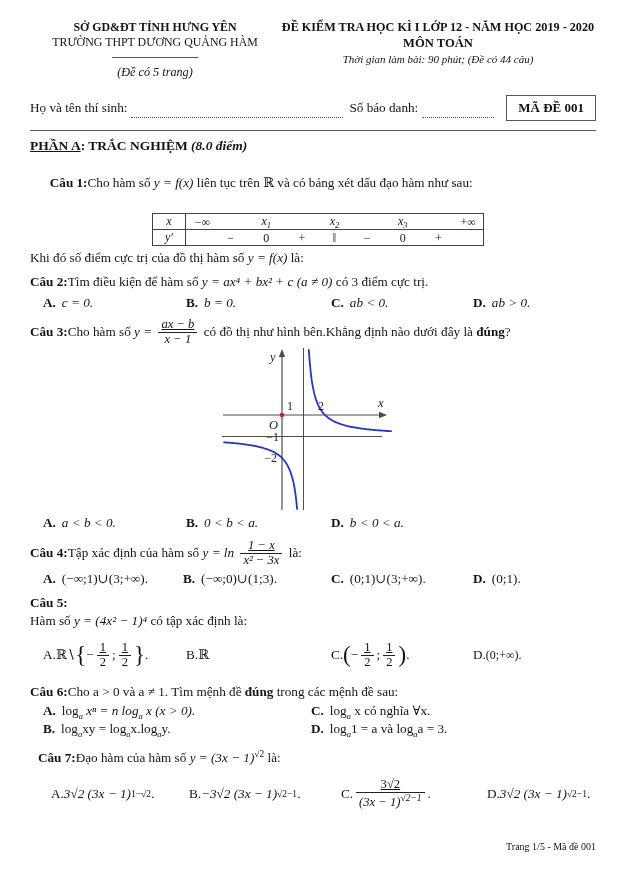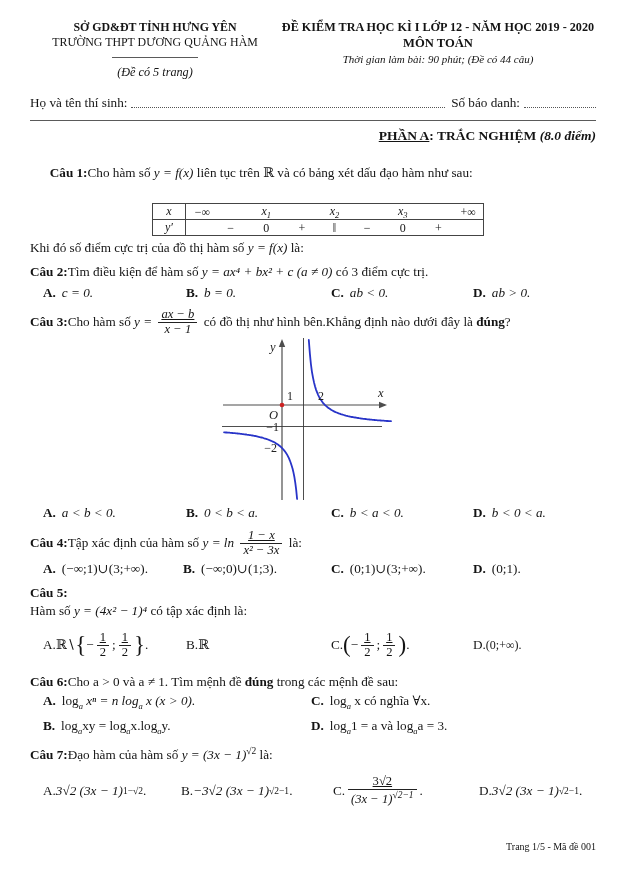--- a/index.html
+++ b/index.html
@@ -21,32 +21,32 @@
   .hdr-right .l3{font-style:italic;font-size:11px;margin-top:2px;}
   
   .name-row{display:flex;align-items:center;margin-top:15px;}
   .leader{border-bottom:1.4px dotted #555;align-self:flex-end;margin-bottom:3px;}
   .leader.long{flex:1;margin-left:4px;}
   .leader.short{width:72px;margin-left:4px;}
   .code-box{border:1.7px solid #5a5a5a;padding:4px 11px;font-weight:bold;
             font-size:13px;margin-left:12px;white-space:nowrap;}
   .rule{border:none;border-top:1.7px solid #5a5a5a;margin:9px 0 7px;}
   
-  .section{font-weight:bold;font-size:13.5px;margin-top:3px;text-align:right;}
+  .section{font-weight:bold;font-size:13.5px;margin-top:3px;}
   .section .part{text-decoration:underline;}
   .section .pts{font-style:italic;}
   
   .q{margin-top:5px;}
   .qlabel{font-weight:bold;}
   .m{font-style:italic;}
   .b{font-weight:bold;}
   .eqline{display:flex;align-items:center;white-space:pre;}
   .opts{display:grid;grid-template-columns:143px 145px 142px 1fr;
         padding-left:13px;margin-top:5px;}
-  .opts2{display:grid;grid-template-columns:268px 1fr;row-gap:7px;
+  .opts2{display:grid;grid-template-columns:268px 1fr;
          padding-left:13px;margin-top:3px;}
   .opt{white-space:pre;}
   .opt .k{font-weight:bold;margin-right:6px;}
   .optflex{display:flex;align-items:center;white-space:pre;}
   .tall{align-items:center;min-height:42px;}
   
   .frac{display:inline-block;text-align:center;line-height:1.08;
         vertical-align:middle;margin:0 3px;font-size:12.6px;}
   .frac .fn{display:block;border-bottom:1.1px solid #222;padding:0 3px;text-decoration:underline;}
   .frac .fd{display:block;padding:0 3px;}
@@ -86,20 +86,21 @@
       <div class="l2">MÔN TOÁN</div>
       <div class="l3">Thời gian làm bài: 90 phút; (Đề có 44 câu)</div>
     </div>
   </div>
 
   <div class="name-row">
     <span>Họ và tên thí sinh:</span>
     <span class="leader long"></span>
     <span style="margin-left:6px;">Số báo danh:</span>
     <span class="leader short"></span>
+    <span class="code-box">MÃ ĐỀ 001</span>
   </div>
 
   <hr class="rule">
 
   <div class="section">
     <span class="part">PHẦN A</span><span>: TRẮC NGHIỆM </span><span class="pts">(8.0 điểm)</span>
   </div>
 
   <div class="q">
     <div style="white-space:pre;">
@@ -162,21 +163,20 @@
         <text class="glab" x="47" y="81">O</text>
         <text class="gtick" x="68" y="62" text-anchor="middle">1</text>
         <text class="gtick" x="99" y="62" text-anchor="middle">2</text>
         <text class="gtick" x="57" y="93" text-anchor="end">−1</text>
         <text class="gtick" x="55" y="114" text-anchor="end">−2</text>
       </svg>
     </div>
     <div class="opts" style="margin-top:3px;">
       <span class="opt"><span class="k">A.</span><span class="m">a &lt; b &lt; 0.</span></span>
       <span class="opt"><span class="k">B.</span><span class="m">0 &lt; b &lt; a.</span></span>
-      <span class="opt"><span class="k">C.</span><span class="m">b &lt; a &lt; 0.</span></span>
       <span class="opt"><span class="k">D.</span><span class="m">b &lt; 0 &lt; a.</span></span>
     </div>
   </div>
 
   <div class="q" style="margin-top:8px;">
     <div class="eqline">
       <span class="qlabel">Câu 4:</span><span>Tập xác định của hàm số </span><span class="m">y = ln </span><span class="frac m"><span class="fn">1 − x</span><span class="fd">x² − 3x</span></span><span> là:</span>
     </div>
     <div class="opts" style="grid-template-columns:140px 148px 142px 1fr;margin-top:4px;">
       <span class="opt"><span class="k">A.</span><span>(−∞;1)∪(3;+∞).</span></span>
@@ -200,21 +200,21 @@
   <div class="q" style="margin-top:8px;">
     <div style="white-space:pre;"><span class="qlabel">Câu 6:</span><span>Cho a &gt; 0 và a ≠ 1. Tìm mệnh đề </span><span class="b">đúng</span><span> trong các mệnh đề sau:</span></div>
     <div class="opts2">
       <span class="opt"><span class="k">A.</span><span>log</span><sub class="m">a</sub><span class="m"> xⁿ = n log</span><sub class="m">a</sub><span class="m"> x (x &gt; 0).</span></span>
       <span class="opt"><span class="k">C.</span><span>log</span><sub class="m">a</sub><span> x có nghĩa ∀x.</span></span>
       <span class="opt"><span class="k">B.</span><span>log</span><sub class="m">a</sub><span>xy = log</span><sub class="m">a</sub><span>x.log</span><sub class="m">a</sub><span>y.</span></span>
       <span class="opt"><span class="k">D.</span><span>log</span><sub class="m">a</sub><span>1 = a và log</span><sub class="m">a</sub><span>a = 3.</span></span>
     </div>
   </div>
 
-  <div class="q" style="margin-top:10px;">
+  <div class="q" style="margin-top:10px;margin-left:8px;">
     <div style="white-space:pre;"><span class="qlabel">Câu 7:</span><span>Đạo hàm của hàm số </span><span class="m">y = (3x − 1)</span><sup>√2</sup><span> là:</span></div>
     <div class="opts tall" style="grid-template-columns:138px 152px 146px 1fr;min-height:48px;margin-top:4px;">
       <span class="optflex"><span class="k">A.</span><span class="m">3√2 (3x − 1)</span><sup>1−√2</sup><span>.</span></span>
       <span class="optflex"><span class="k">B.</span><span class="m">−3√2 (3x − 1)</span><sup>√2−1</sup><span>.</span></span>
       <span class="optflex"><span class="k">C.</span><span class="frac"><span class="fn">3√2</span><span class="fd m"><span>(3x − 1)</span><sup>√2−1</sup></span></span><span>.</span></span>
       <span class="optflex"><span class="k">D.</span><span class="m">3√2 (3x − 1)</span><sup>√2−1</sup><span>.</span></span>
     </div>
   </div>
 
   <div class="footer">Trang 1/5 - Mã đề 001</div>

